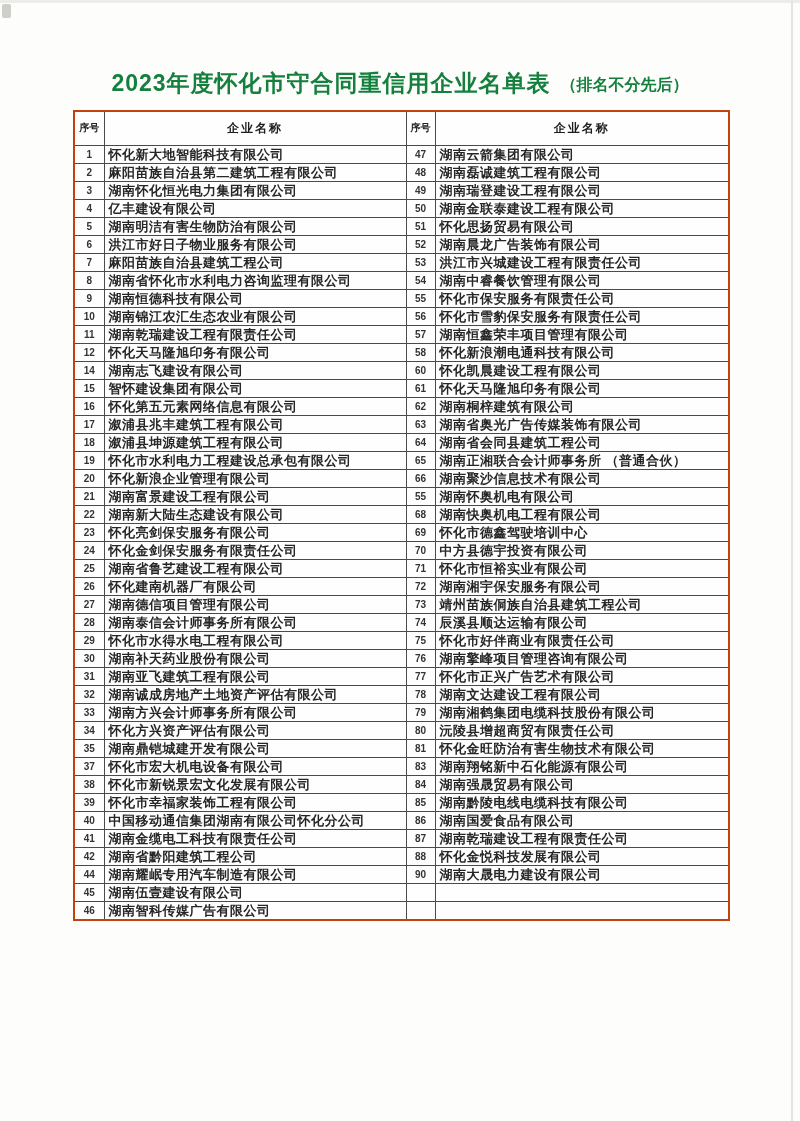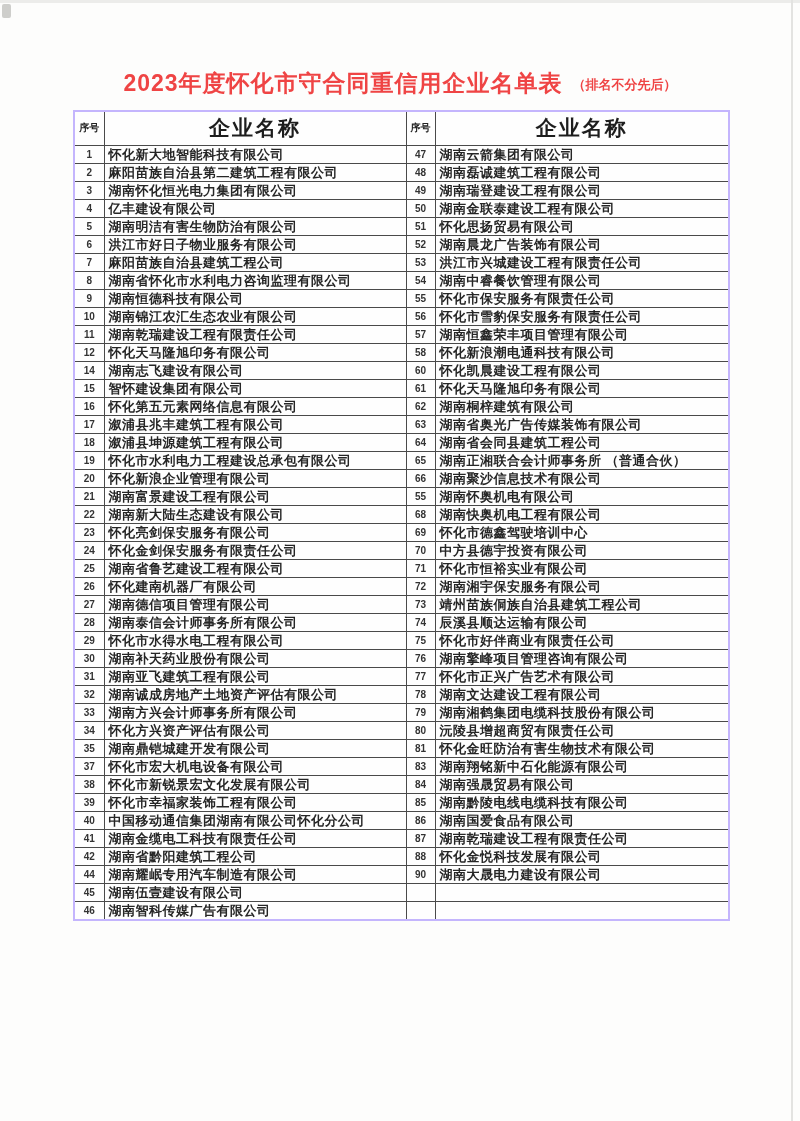--- a/index.html
+++ b/index.html
@@ -11,35 +11,35 @@
   }
   .page{position:absolute;inset:0;background:#fdfdfc;}
   .edge-top{position:absolute;left:0;top:0;width:800px;height:3px;background:#ececea;}
   .edge-right{position:absolute;left:791px;top:0;width:2px;height:1121px;background:#e3e3e1;}
   .corner-smudge{position:absolute;left:2px;top:4px;width:9px;height:14px;background:#b9b9b6;border-radius:2px;opacity:.7;}
   .title-row{
     position:absolute;left:0;top:66px;width:800px;height:34px;
     display:flex;align-items:center;justify-content:center;gap:10px;
     white-space:nowrap;
   }
-  .title-main{font-size:23px;font-weight:bold;letter-spacing:1px;color:#ef4444;}
-  .title-suffix{font-size:13px;font-weight:bold;color:#ef4444;padding-top:4px;}
+  .title-main{font-size:23px;font-weight:bold;letter-spacing:1px;color:#15803d;}
+  .title-suffix{font-size:16px;font-weight:bold;color:#15803d;padding-top:4px;}
   table.company-table{
     position:absolute;left:73px;top:110px;width:655px;
     border-collapse:collapse;table-layout:fixed;
     background:#fefefe;
   }
   table.company-table, table.company-table th, table.company-table td{
     border:1px solid #4a4a4a;
   }
-  table.company-table{border:2px solid #c4b5fd;}
+  table.company-table{border:2px solid #c2410c;}
   thead tr{height:34px;}
   tbody tr{height:17.75px;}
   th.h-index{font-size:10px;font-weight:bold;text-align:center;color:#222;}
-  th.h-name{font-size:21px;font-weight:bold;text-align:center;letter-spacing:2px;color:#1d1d1d;}
+  th.h-name{font-size:12px;font-weight:bold;text-align:center;letter-spacing:2px;color:#1d1d1d;}
   td.num{font-size:10px;font-weight:bold;text-align:center;color:#333;padding:0;}
   td.name{
     font-size:13px;font-weight:bold;color:#262626;
     padding:0 2px 0 4px;letter-spacing:0.5px;
     white-space:nowrap;overflow:hidden;line-height:17px;
   }
 </style>
 </head>
 <body>
 

